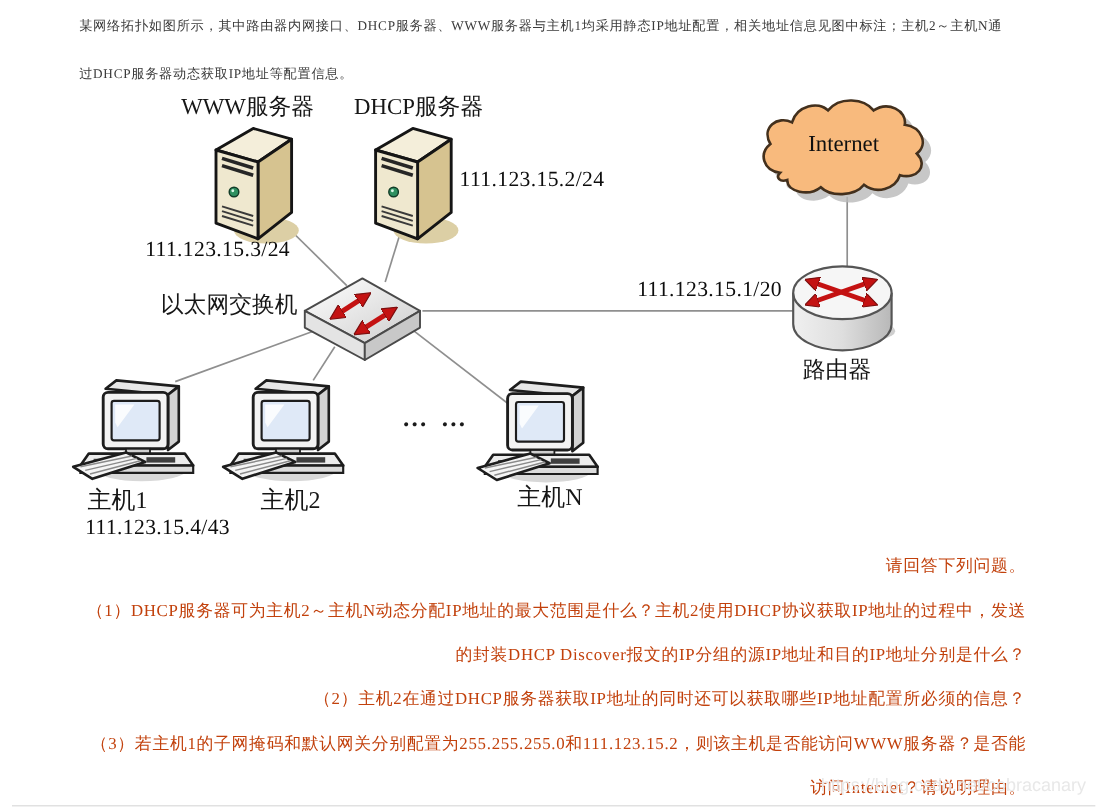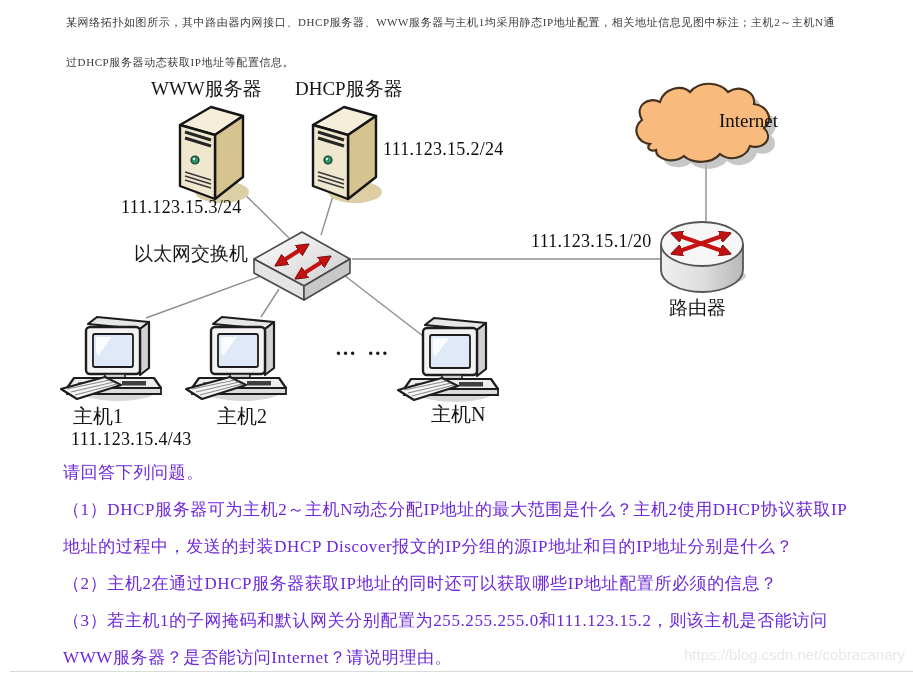--- a/index.html
+++ b/index.html
@@ -3,28 +3,28 @@
 <meta charset="utf-8">
 <style>
   html,body{margin:0;padding:0;}
   body{
     width:913px;height:677px;position:relative;overflow:hidden;background:#ffffff;
     font-family:"Liberation Serif","DejaVu Serif",serif;color:#3a3a3a;
   }
   .abs{position:absolute;}
   
   #intro{left:66px;top:2px;width:772px;font-size:11px;line-height:40px;letter-spacing:.6px;color:#3a3a3a;}
-  #questions{left:63px;top:454px;width:792px;font-size:17px;line-height:37px;letter-spacing:.6px;color:#6d28d9;}
+  #questions{left:63px;top:454px;width:792px;font-size:14px;line-height:37px;letter-spacing:.6px;color:#c2410c;text-align:right;}
   #questions p{margin:0;}
   
   .dlabel{position:absolute;font-size:19px;color:#161616;white-space:nowrap;}
   .hlabel{position:absolute;font-size:20px;color:#161616;white-space:nowrap;}
   .ip{position:absolute;font-size:18px;color:#0d0d0d;white-space:nowrap;letter-spacing:.3px;}
   .dots{position:absolute;left:335px;top:336px;font-size:21px;font-weight:bold;color:#1a1a1a;letter-spacing:3px;}
-  .internet-label{position:absolute;left:628px;top:110px;width:150px;text-align:right;font-size:19px;color:#101010;}
+  .internet-label{position:absolute;left:628px;top:110px;width:150px;text-align:center;font-size:19px;color:#101010;}
   
   .watermark{position:absolute;right:8px;top:646px;font-family:"Liberation Sans",sans-serif;font-size:15px;color:#e8e8e8;}
   .bottomline{position:absolute;left:10px;right:0;top:671px;height:0;border-top:1px solid #dadada;}
   svg{display:block;}
   .dev{position:absolute;}
 </style>
 </head>
 <body>
 
 <svg width="0" height="0" style="position:absolute" aria-hidden="true">

